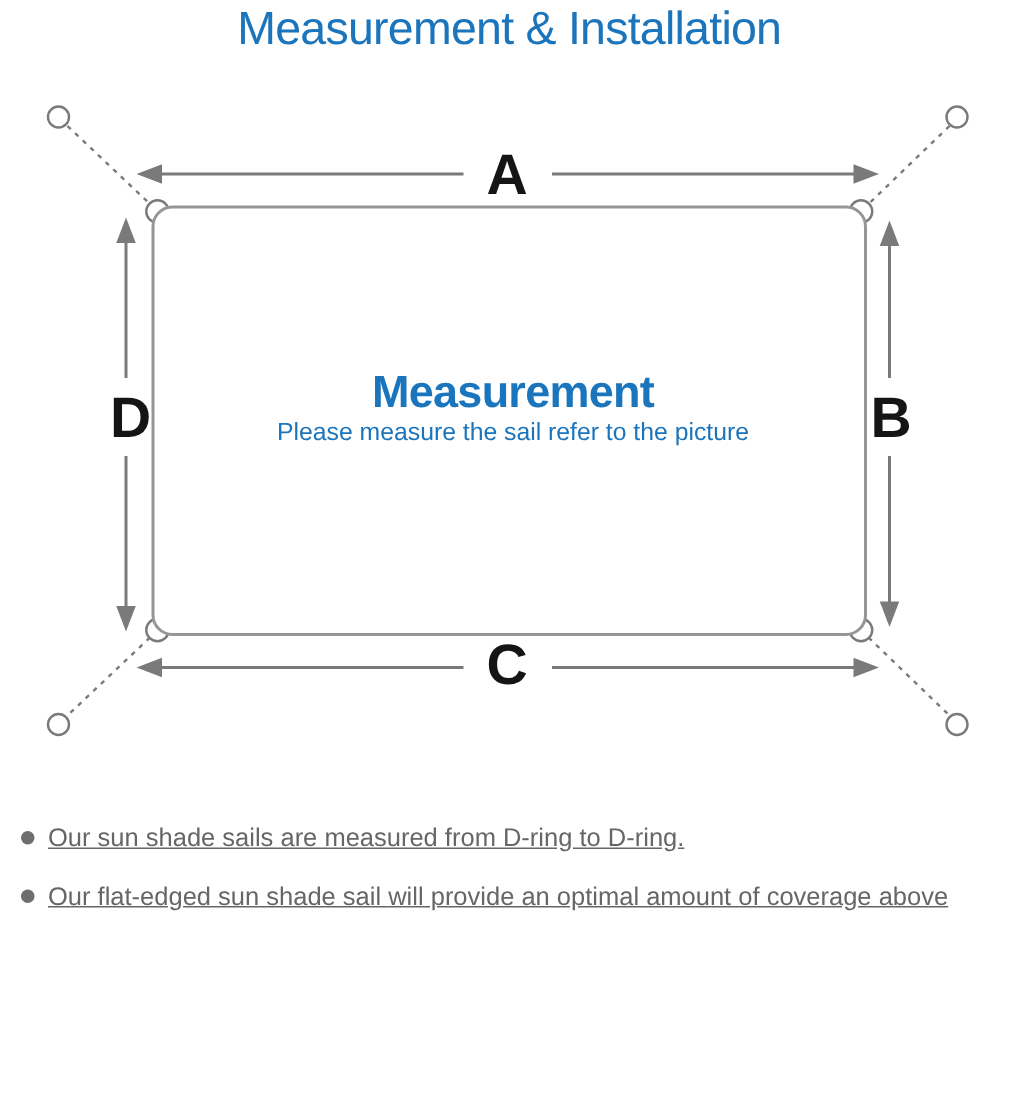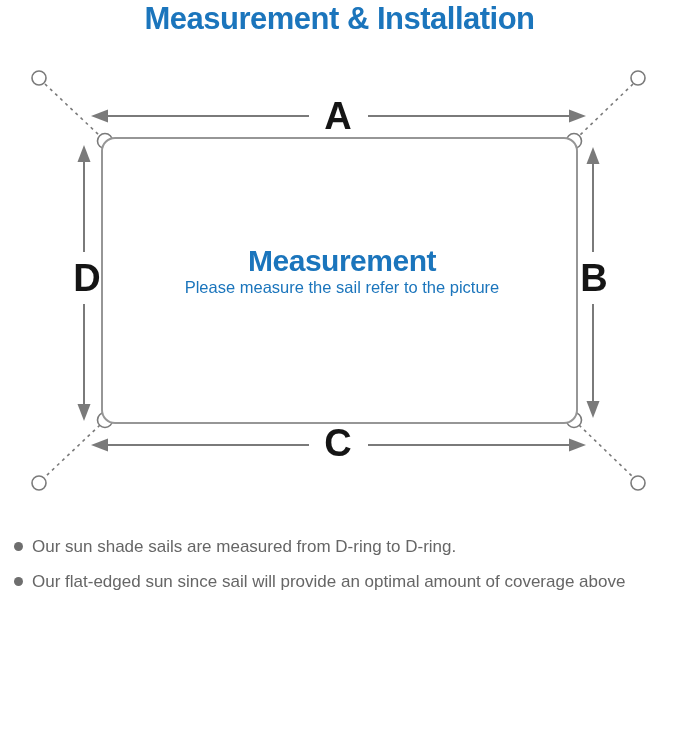--- a/index.html
+++ b/index.html
@@ -2,32 +2,32 @@
 <html><head>
 <meta charset="utf-8">
 <style>
   html,body{margin:0;padding:0;background:#ffffff;}
   .page{
     position:relative;width:679px;height:739px;background:#ffffff;overflow:hidden;
     font-family:"Liberation Sans",sans-serif;
   }
   .title{
     position:absolute;top:1px;left:0;width:679px;margin:0;
-    text-align:center;font-size:31px;font-weight:bold;color:#1b75bc;
+    text-align:center;font-size:31px;font-weight:normal;color:#1b75bc;
     letter-spacing:-0.5px;
   }
   .diagram{position:absolute;top:0;left:0;}
   .notes{
     position:absolute;top:531px;left:13px;right:4px;
     list-style:none;margin:0;padding:0;
   }
   .notes li{
     display:flex;align-items:flex-start;
-    margin:4px 0 12px 0;
-    color:#666666;font-size:17px;line-height:23px;
+    margin:16px 0 12px 0;
+    color:#666666;font-size:17px;line-height:23px;text-decoration:underline;
   }
   .dot{
     flex:0 0 auto;width:9px;height:9px;border-radius:50%;
     background:#6e6e6e;margin:7px 9px 0 1px;
   }
   .note-text{flex:1 1 auto;}
 </style>
 </head>
 <body>
 
@@ -94,18 +94,18 @@
   <ul class="notes">
     <li>
       <span class="dot"></span>
       <div class="note-text">
         <div>Our sun shade sails are measured from D-ring to D-ring.</div>
       </div>
     </li>
     <li>
       <span class="dot"></span>
       <div class="note-text">
-        <div>Our flat-edged sun since sail will provide an optimal amount of coverage above</div>
+        <div>Our flat-edged sun shade sail will provide an optimal amount of coverage above</div>
       </div>
     </li>
   </ul>
 
 </div>
 
 </body></html>

